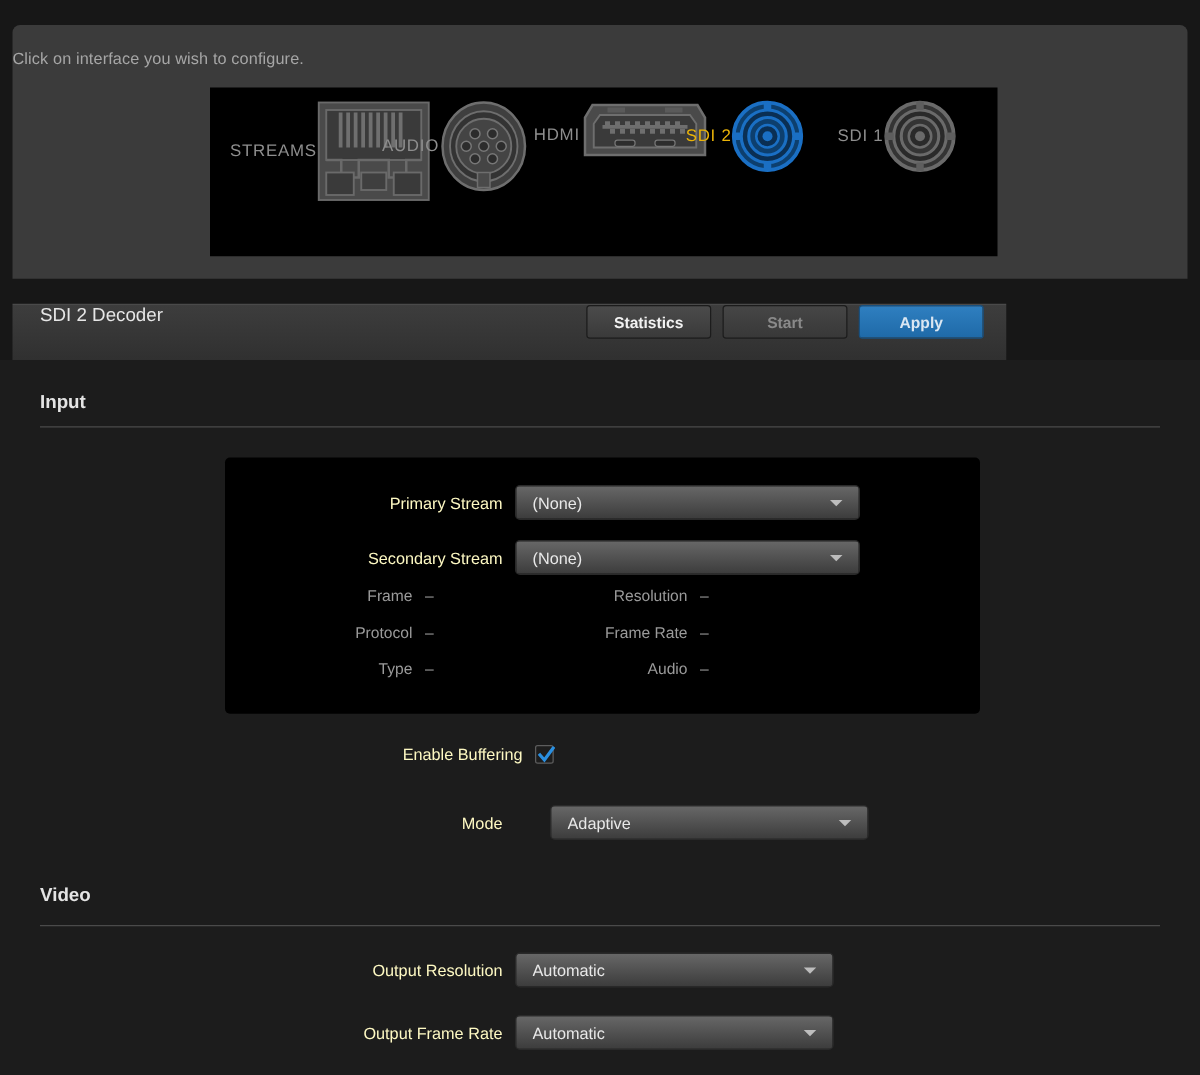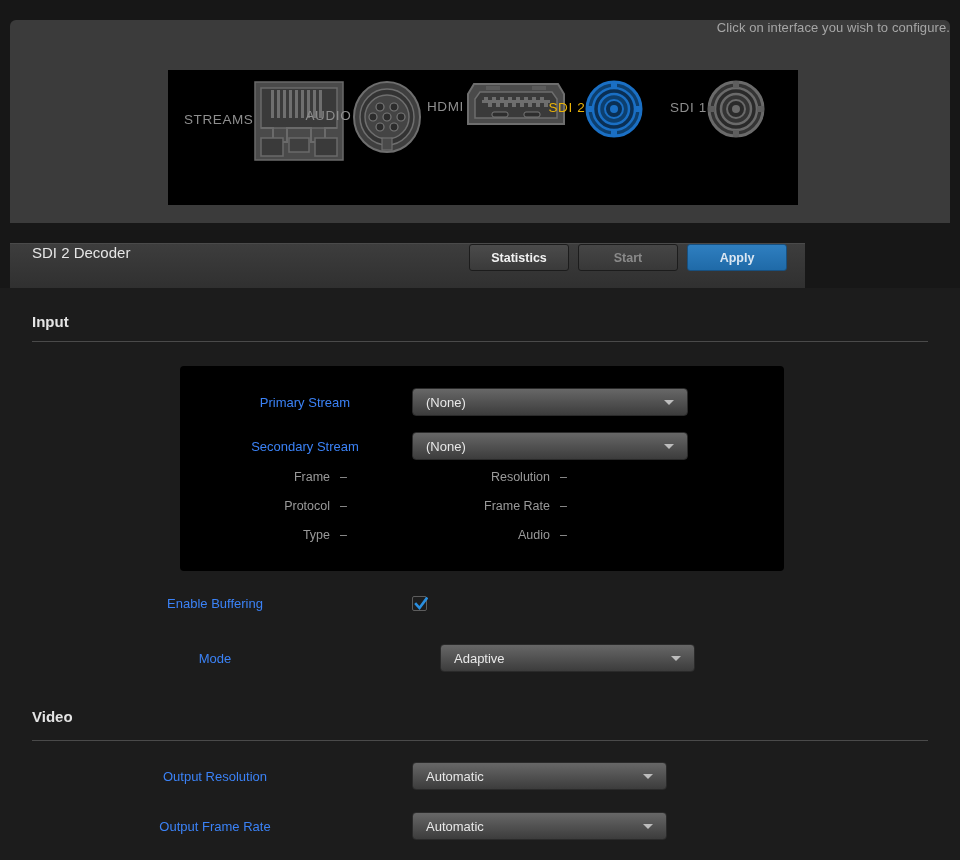--- a/index.html
+++ b/index.html
@@ -13,25 +13,25 @@
   #app { position: relative; width: 960px; height: 860px; }
 
   
   .iface-panel {
     position: absolute; left: 10px; top: 20px;
     width: 940px; height: 203px;
     background: #3b3b3b;
     border-radius: 6px 6px 0 0;
   }
   .iface-hint {
-    text-align: right;
+    text-align: left;
     color: #a6a6a6;
     font-size: 13px;
+    padding-top: 19px;
     letter-spacing: .1px;
-    margin-left: 19px;
   }
   .iface-strip {
     position: absolute; left: 158px; top: 50px;
     width: 630px; height: 135px;
     background: #000;
     display: flex;
     align-items: flex-start;
     justify-content: space-between;
     padding: 10px 16px 0 16px;
   }
@@ -107,22 +107,22 @@
   .input-card {
     position: absolute; left: 180px; top: 78px;
     width: 604px; height: 205px;
     background: #000;
     border-radius: 4px;
   }
   .field-row {
     display: flex; align-items: center;
   }
   .field-label {
-    color: #3b82f6; font-size: 13px;
-    text-align: center;
+    color: #fef9c3; font-size: 13px;
+    text-align: right;
     white-space: nowrap;
     padding-left: 28px;
   }
   .ddl {
     position: relative;
     height: 28px;
     border-radius: 4px;
     background: linear-gradient(#676767, #3c3c3c);
     border: 1px solid #2a2a2a;
     display: flex; align-items: center;
@@ -345,21 +345,21 @@
         <div class="spacer"></div>
 
         <div class="info-label">Type</div>
         <div class="info-value">–</div>
         <div class="info-label">Audio</div>
         <div class="info-value">–</div>
         <div class="spacer"></div>
       </div>
     </div>
 
-    <div class="field-row" style="position:absolute; left:0; top:308px;">
+    <div class="field-row" style="position:absolute; left:16px; top:308px;">
       <div class="field-label" style="width:402px;">Enable Buffering</div>
       <div class="chk" style="margin-left:10px;">
         <svg width="14" height="14" viewBox="0 0 14 14">
           <path d="M2 7 L5.5 11 L12.5 1.5" fill="none" stroke="#2a8fe0" stroke-width="2.6" stroke-linecap="square"></path>
         </svg>
       </div>
     </div>
 
     <div class="field-row" style="position:absolute; left:0; top:356px;gap:28px;">
       <div class="field-label" style="width:402px;">Mode</div>

